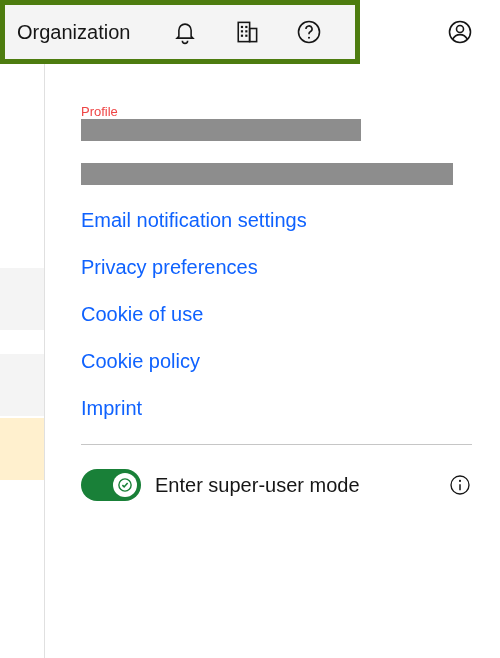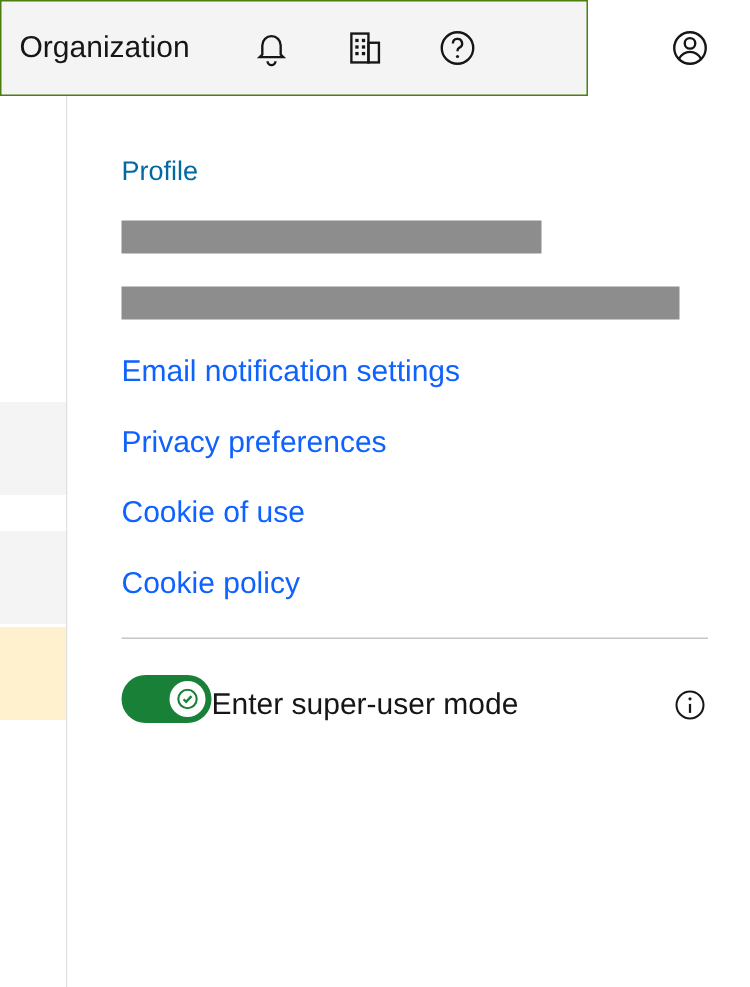--- a/index.html
+++ b/index.html
@@ -6,26 +6,26 @@
     body {
       font-family: -apple-system, BlinkMacSystemFont, 'Segoe UI', Helvetica, Arial, sans-serif;
       width: 500px;
       height: 658px;
       background: #fff;
       position: relative;
     }
     .header-bar {
       height: 64px;
       background: #f4f4f4;
-      border: 1px solid #4d7c0f;
+      border: 5px solid #4d7c0f;
       display: flex;
       align-items: center;
       padding: 0 8px;
       gap: 0;
-      width: 392px;
+      width: 360px;
     }
     .header-item {
       display: flex;
       align-items: center;
       justify-content: center;
       height: 100%;
       cursor: pointer;
     }
     .org-label {
       font-size: 20px;
@@ -90,23 +90,22 @@
     .dropdown {
       position: absolute;
       top: 64px;
       left: 45px;
       right: 0;
       bottom: 0;
       background: #fff;
       padding: 40px 28px 0 36px;
     }
     .profile-heading {
-      font-size: 18px;
-      color: #0369a1;
-      margin-bottom: 22px;
+      font-size: 13px;
+      color: #ef4444;
     }
     .redact {
       background: #8d8d8d;
       height: 22px;
       margin-bottom: 22px;
     }
     .redact.r1 { width: 280px; }
     .redact.r2 { width: 372px; height: 22px; }
 
     .link-list {
@@ -121,21 +120,22 @@
       cursor: pointer;
     }
     .divider {
       border: none;
       border-top: 1px solid #c6c6c6;
       margin-top: 10px;
       margin-bottom: 24px;
     }
     .toggle-row {
       display: flex;
-      align-items: flex-end;
+      align-items: center;
+      gap: 14px;
     }
     .toggle {
       width: 60px;
       height: 32px;
       border-radius: 16px;
       background: #198038;
       position: relative;
       cursor: pointer;
     }
     .toggle-knob {
@@ -208,20 +208,21 @@
   <div class="profile-heading">Profile</div>
 
   <div class="redact r1"></div>
   <div class="redact r2"></div>
 
   <div class="link-list">
     <a class="link-item">Email notification settings</a>
     <a class="link-item">Privacy preferences</a>
     <a class="link-item">Cookie of use</a>
     <a class="link-item">Cookie policy</a>
+    <a class="link-item">Imprint</a>
   </div>
 
   <hr class="divider">
 
   <div class="toggle-row">
     <div class="toggle">
       <div class="toggle-knob">
         <svg width="14" height="14" viewBox="0 0 16 16">
           <circle cx="8" cy="8" r="7" fill="none" stroke="#198038" stroke-width="1.6"></circle>
           <path d="M5 8.2l2 2 4-4.4" fill="none" stroke="#198038" stroke-width="1.8"></path>

